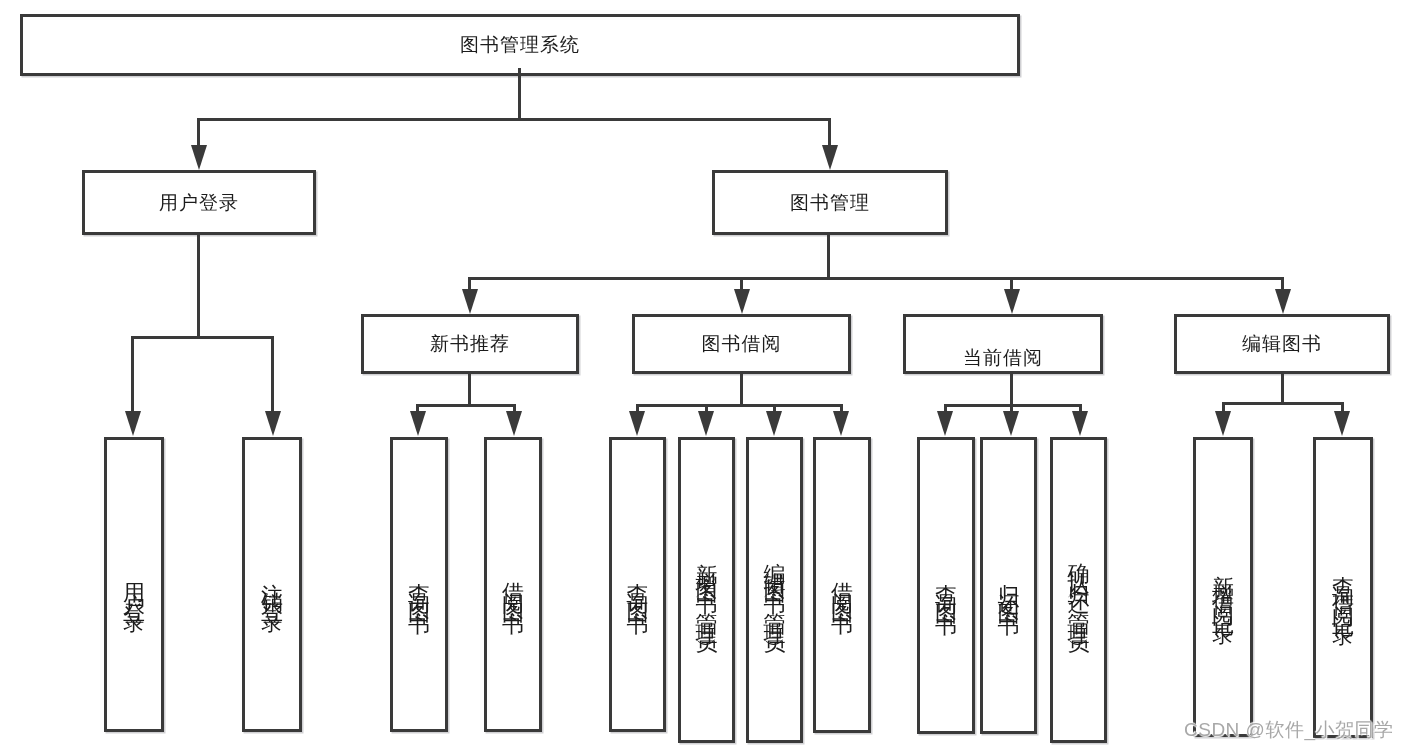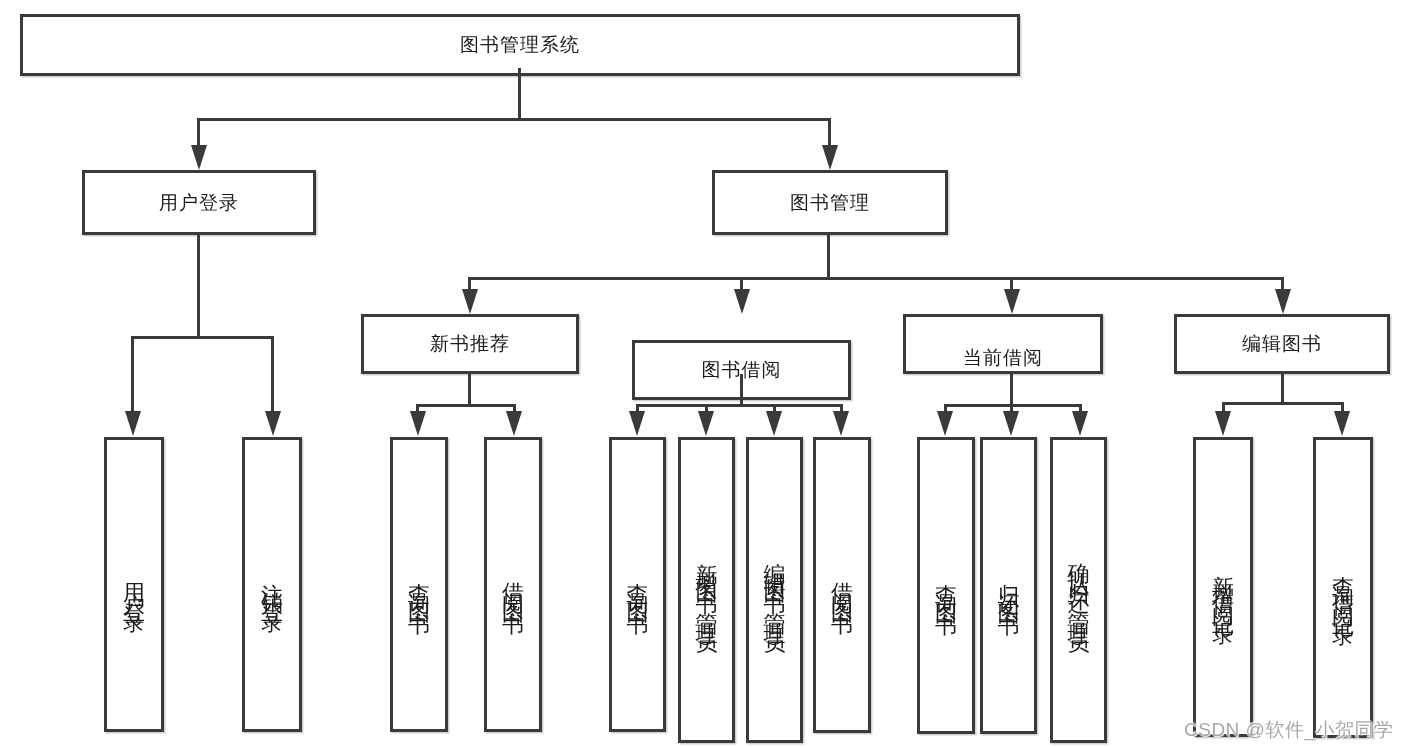--- a/index.html
+++ b/index.html
@@ -78,21 +78,21 @@
   </div>
 
   <div class="node" style="left:361px; top:314px; width:218px; height:60px;">
     <span class="hlabel">新书推荐</span>
   </div>
 
   <div class="node" style="left:712px; top:170px; width:236px; height:65px;">
     <span class="hlabel">图书管理</span>
   </div>
 
-  <div class="node" style="left:632px; top:314px; width:219px; height:60px;margin-top:26px;">
+  <div class="node" style="left:632px; top:314px; width:219px; height:60px;">
     <span class="hlabel">图书借阅</span>
   </div>
 
   <div class="node" style="left:903px; top:314px; width:200px; height:60px;align-items:flex-end;">
     <span class="hlabel">当前借阅</span>
   </div>
 
   <div class="node" style="left:1174px; top:314px; width:216px; height:60px;">
     <span class="hlabel">编辑图书</span>
   </div>

